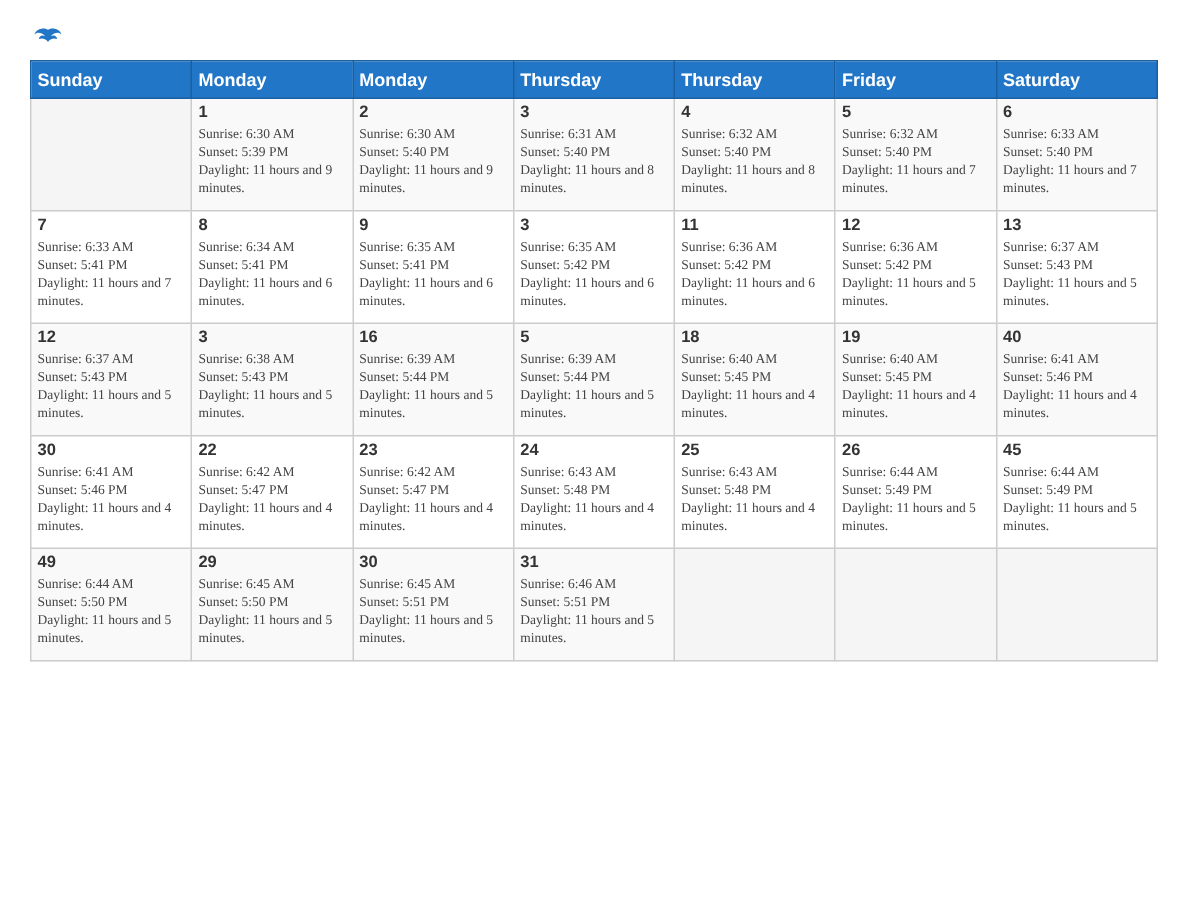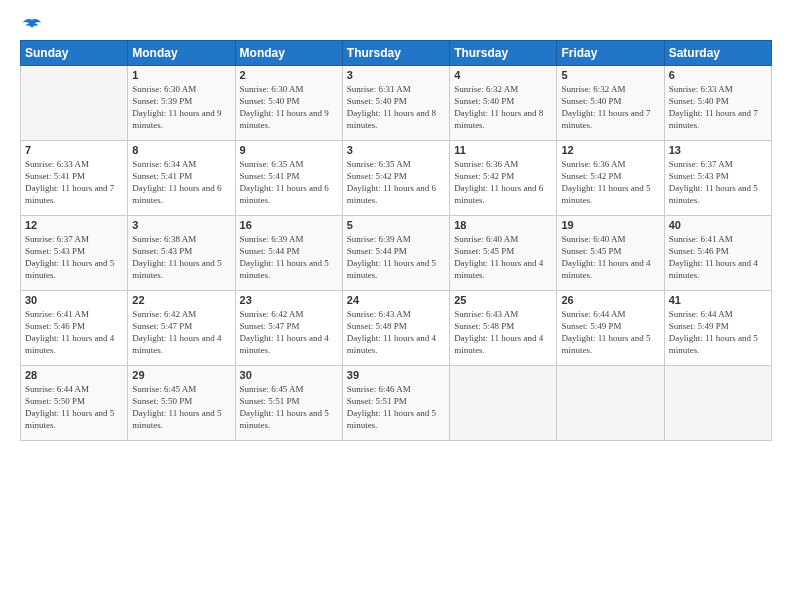--- a/index.html
+++ b/index.html
@@ -223,39 +223,39 @@
           </td>
           <td>
             <span class="day-num">25</span>
             <div class="day-info">Sunrise: 6:43 AM<br>Sunset: 5:48 PM<br>Daylight: 11 hours and 4 minutes.</div>
           </td>
           <td>
             <span class="day-num">26</span>
             <div class="day-info">Sunrise: 6:44 AM<br>Sunset: 5:49 PM<br>Daylight: 11 hours and 5 minutes.</div>
           </td>
           <td>
-            <span class="day-num">41</span>
+            <span class="day-num">45</span>
             <div class="day-info">Sunrise: 6:44 AM<br>Sunset: 5:49 PM<br>Daylight: 11 hours and 5 minutes.</div>
           </td>
         </tr>
         <tr>
           <td>
-            <span class="day-num">28</span>
+            <span class="day-num">49</span>
             <div class="day-info">Sunrise: 6:44 AM<br>Sunset: 5:50 PM<br>Daylight: 11 hours and 5 minutes.</div>
           </td>
           <td>
             <span class="day-num">29</span>
             <div class="day-info">Sunrise: 6:45 AM<br>Sunset: 5:50 PM<br>Daylight: 11 hours and 5 minutes.</div>
           </td>
           <td>
             <span class="day-num">30</span>
             <div class="day-info">Sunrise: 6:45 AM<br>Sunset: 5:51 PM<br>Daylight: 11 hours and 5 minutes.</div>
           </td>
           <td>
-            <span class="day-num">39</span>
+            <span class="day-num">31</span>
             <div class="day-info">Sunrise: 6:46 AM<br>Sunset: 5:51 PM<br>Daylight: 11 hours and 5 minutes.</div>
           </td>
           <td class="empty-cell"></td>
           <td class="empty-cell"></td>
           <td class="empty-cell"></td>
         </tr>
       </tbody>
   </table>
 </div>
 

